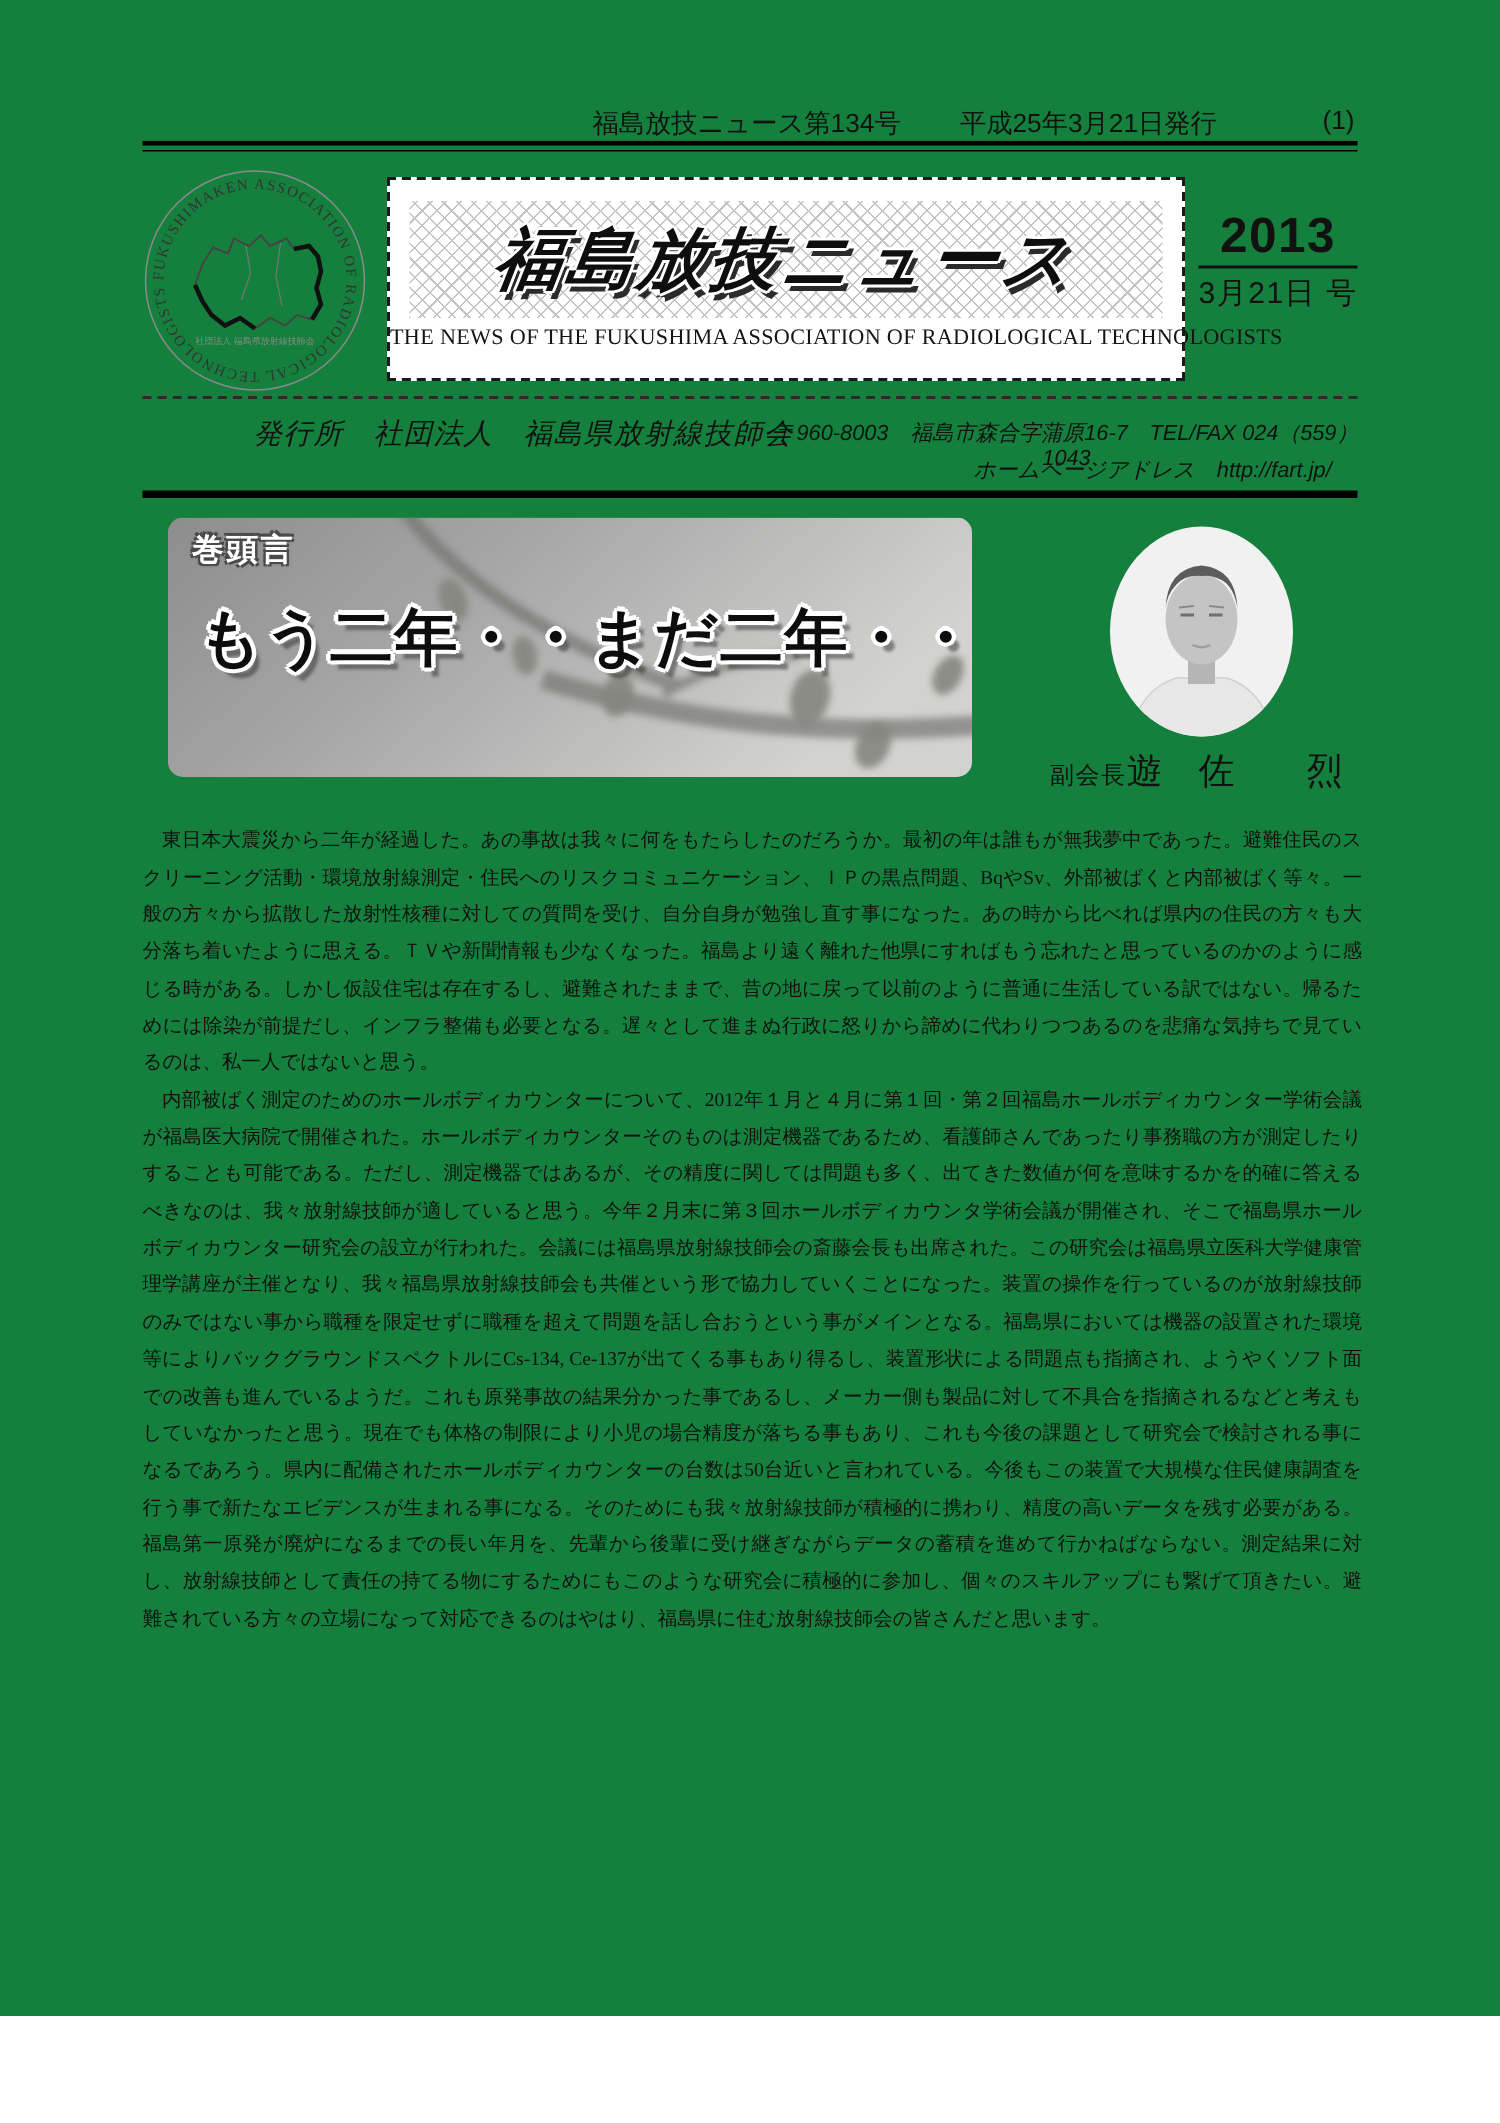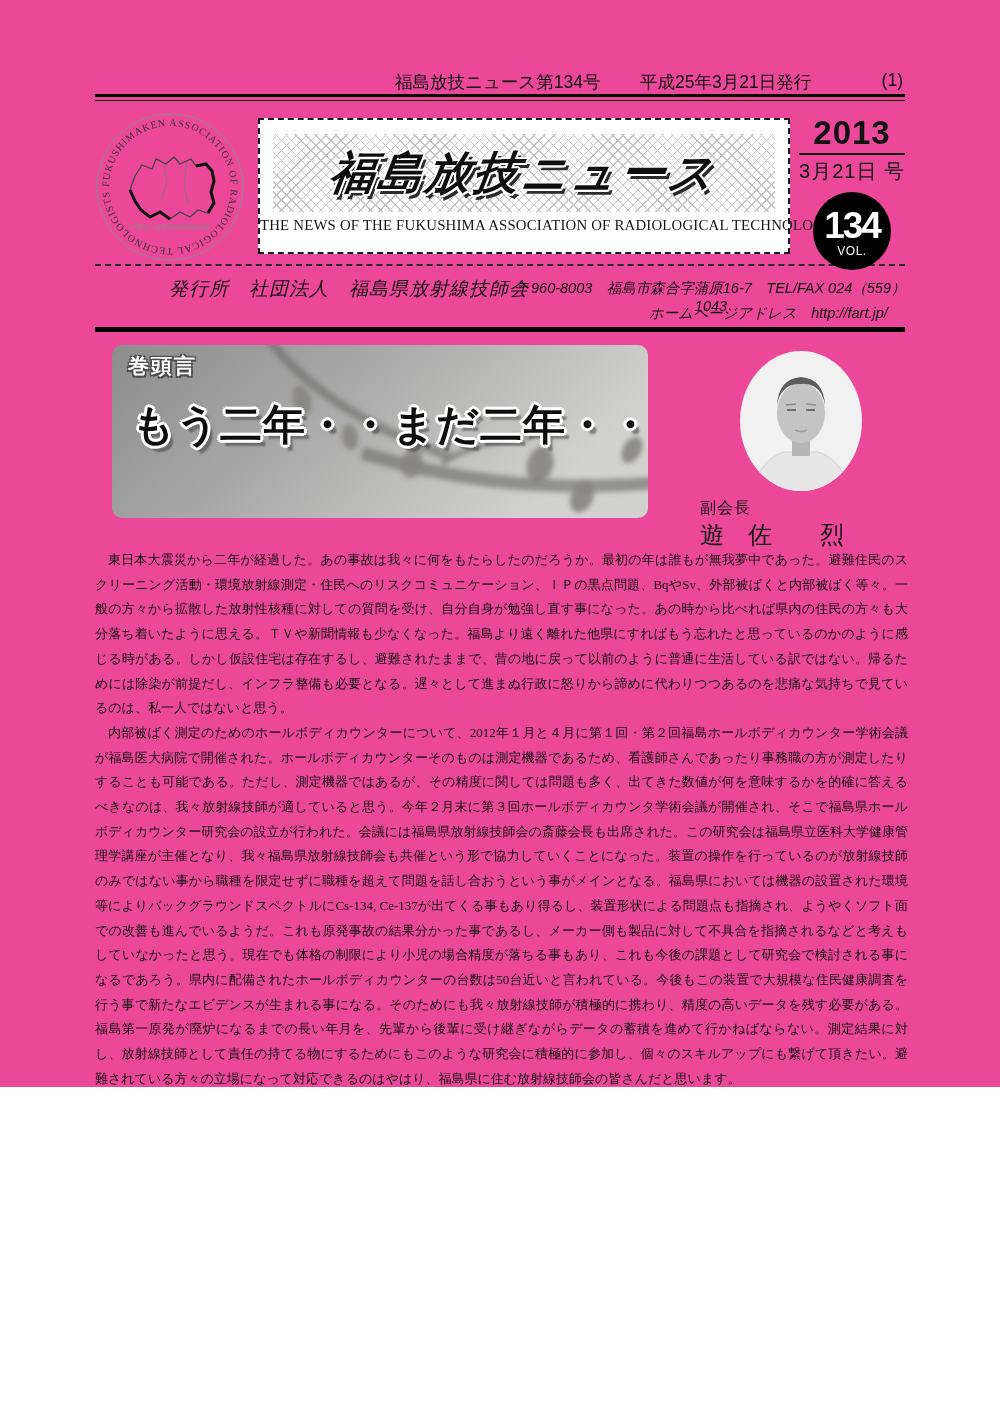--- a/index.html
+++ b/index.html
@@ -1,16 +1,16 @@
 <!DOCTYPE html>
 <html lang="ja"><head>
 <meta charset="utf-8">
 <style>
   html,body{margin:0;padding:0;background:#ffffff;}
-  .page{position:relative;width:1000px;height:1087px;background:#ec4899;overflow:hidden;
+  .page{position:relative;width:1000px;height:1344px;background:#15803d;overflow:hidden;
         font-family:"Liberation Sans",sans-serif;color:#111;}
 
   
   .topline{position:absolute;left:95px;top:70px;width:810px;height:24px;font-size:17.5px;}
   .topline .t-issue{position:absolute;left:300px;top:0;}
   .topline .t-date{position:absolute;left:545px;top:0;}
   .topline .t-page{position:absolute;right:2px;top:0;}
   .double-rule{position:absolute;left:95px;top:94px;width:810px;height:3px;
                border-top:3px solid #000;border-bottom:1.5px solid #000;}
 
@@ -26,21 +26,21 @@
        repeating-linear-gradient(-45deg,#c4c4c4 0 1px,transparent 1px 7px);
      display:flex;align-items:center;justify-content:center;}
   .masthead-title{font-size:45px;font-weight:900;font-style:italic;letter-spacing:3px;
      color:#0e0e0e;transform:skewX(-8deg);white-space:nowrap;
      text-shadow:-2px 0 #fff,2px 0 #fff,0 -2px #fff,0 2px #fff,
        -1.5px -1.5px #fff,1.5px -1.5px #fff,-1.5px 1.5px #fff,1.5px 1.5px #fff,
        4px 5px 0 #2b2b2b;}
   .masthead-sub{font-family:"Liberation Serif",serif;font-size:14.8px;text-align:center;
      letter-spacing:.2px;white-space:nowrap;color:#151515;}
   .issue-col{position:absolute;right:0;top:2px;width:106px;text-align:center;z-index:3;}
-  .issue-year{font-size:33px;font-weight:700;letter-spacing:1px;}
+  .issue-year{font-size:33px;font-weight:700;letter-spacing:1px;margin-top:24px;}
   .issue-col .mini-rule{border-top:2px solid #111;margin:1px 0 3px 0;}
   .issue-date{font-size:20px;letter-spacing:1px;}
   .vol-badge{position:relative;width:78px;height:78px;margin:7px auto 0 auto;border-radius:50%;
      background:#000;color:#fff;display:flex;flex-direction:column;align-items:center;
      justify-content:center;}
   .vol-num{font-size:37px;font-weight:800;letter-spacing:-2px;line-height:1;margin-top:2px;}
   .vol-lbl{font-size:12px;letter-spacing:.5px;line-height:1;margin-top:1px;}
 
   .dashdot-rule{position:absolute;left:95px;top:264px;width:810px;border-top:2.5px dashed #2a2a2a;}
 
@@ -60,21 +60,21 @@
      text-shadow:1.5px 1.5px 0 #4a4a4a,-1.5px 1.5px 0 #4a4a4a,1.5px -1.5px 0 #4a4a4a,
        -1.5px -1.5px 0 #4a4a4a,0 0 3px #3d3d3d;}
   .banner-title{position:absolute;left:20px;top:52px;font-size:42px;font-weight:900;
      letter-spacing:1px;color:#0d0d0d;white-space:nowrap;
      text-shadow:-3px 0 #fff,3px 0 #fff,0 -3px #fff,0 3px #fff,
        -2px -2px #fff,2px -2px #fff,-2px 2px #fff,2px 2px #fff,
        5px 6px 2px rgba(45,45,45,.5);}
   .author{position:absolute;right:3px;top:5px;width:202px;}
   .portrait{display:block;margin:0 auto;}
   .author-caption{margin-top:6px;display:flex;align-items:baseline;
-     justify-content:flex-start;flex-direction:column;}
+     justify-content:flex-start;}
   .author-title{font-size:16px;letter-spacing:1px;}
   .author-name{font-size:24px;font-weight:400;letter-spacing:0;white-space:pre;}
 
   
   .article{position:absolute;left:95px;top:548px;width:813px;
      font-family:"Liberation Serif",serif;font-size:13px;line-height:24.7px;
      text-align:justify;color:#101010;}
   .article p{margin:0;text-indent:1em;overflow-wrap:break-word;}
 </style>
 </head>
@@ -114,24 +114,20 @@
       <div class="pattern-band">
         <span class="masthead-title">福島放技ニュース</span>
       </div>
       <div class="masthead-sub">THE NEWS OF THE FUKUSHIMA ASSOCIATION OF RADIOLOGICAL TECHNOLOGISTS</div>
     </div>
 
     <div class="issue-col">
       <div class="issue-year">2013</div>
       <div class="mini-rule"></div>
       <div class="issue-date">3月21日 号</div>
-      <div class="vol-badge">
-        <span class="vol-num">134</span>
-        <span class="vol-lbl">VOL.</span>
-      </div>
     </div>
   </div>
 
   <div class="dashdot-rule"></div>
 
   <div class="publisher">
     <span class="pub-issuer">発行所　社団法人　福島県放射線技師会</span>
     <span class="pub-address">〒960-8003　福島市森合字蒲原16-7　TEL/FAX 024（559）1043</span>
     <span class="pub-home">ホームページアドレス　http://fart.jp/</span>
   </div>

